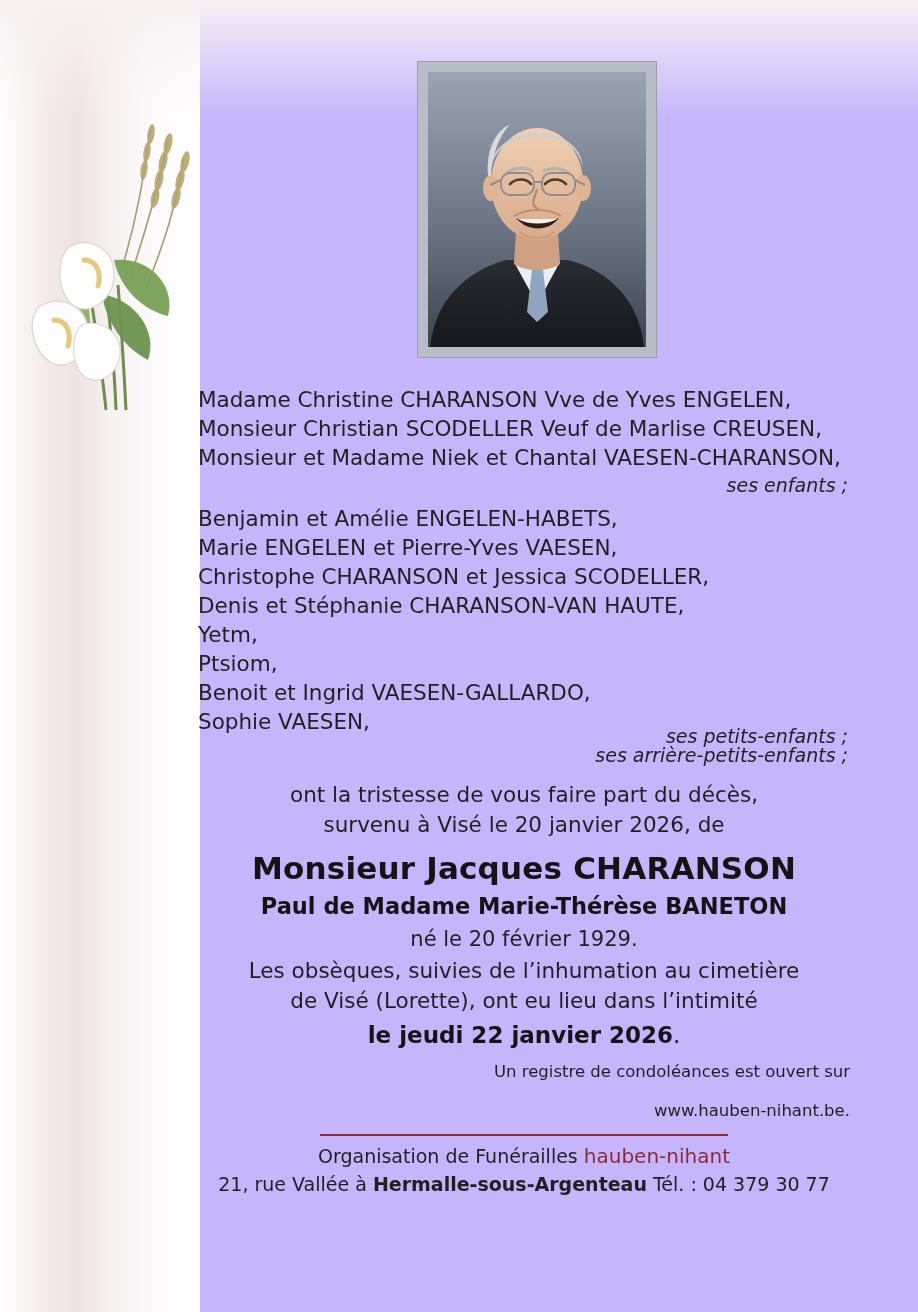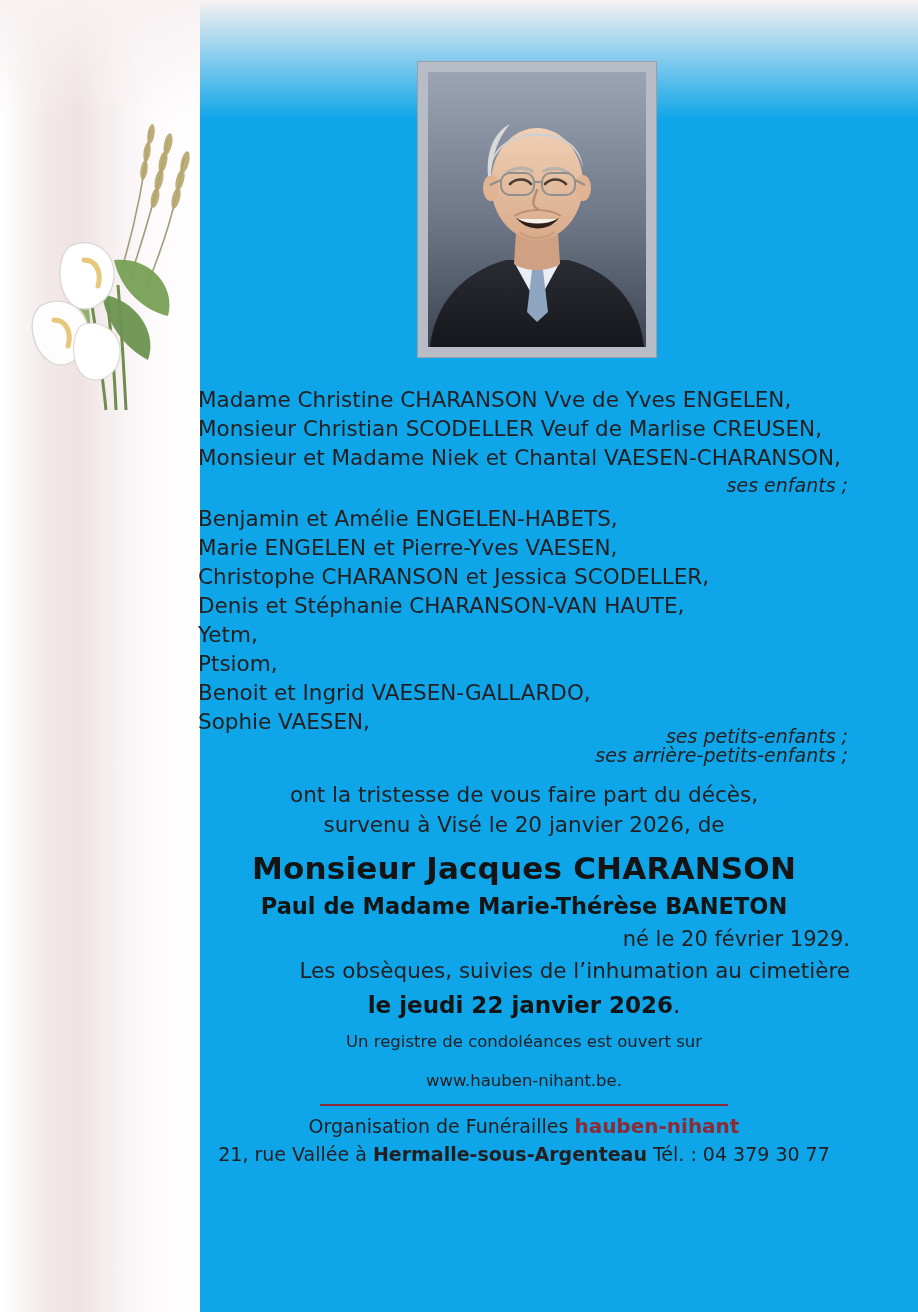--- a/index.html
+++ b/index.html
@@ -10,21 +10,21 @@
     width: 918px;
     height: 1312px;
     background: #ffffff;
     font-family: "DejaVu Sans", sans-serif;
     overflow: hidden;
   }
   .card {
     position: relative;
     width: 918px;
     height: 1312px;
-    background: #0ea5e9;
+    background: #c4b5fd;
     box-sizing: border-box;
     overflow: hidden;
   }
   
   .left-band {
     position: absolute;
     left: 0;
     top: 0;
     width: 200px;
     height: 100%;
@@ -118,59 +118,59 @@
     margin-top: 6px;
   }
   .name-sub {
     text-align: center;
     font-size: 22.5px;
     font-weight: bold;
     color: #141414;
     line-height: 32px;
   }
   .born {
-    text-align: right;
+    text-align: center;
     font-size: 21px;
     color: #231f20;
     line-height: 34px;
   }
   .obseques {
-    text-align: right;
+    text-align: center;
     font-size: 21.5px;
     color: #231f20;
     line-height: 30px;
   }
   .date-bold {
     text-align: center;
     font-size: 23px;
     color: #141414;
     line-height: 38px;
   }
   .date-bold b { font-weight: bold; }
   .registre {
-    text-align: center;
+    text-align: right;
     font-size: 16.5px;
     color: #231f20;
     line-height: 23px;
     margin-top: 6px;
   }
   .rule {
     width: 408px;
     height: 2px;
     background: #8c2a35;
     margin: 12px auto 6px auto;
   }
   .footer {
     text-align: center;
     font-size: 19px;
     color: #231f20;
     line-height: 28px;
   }
   .brand {
-    font-weight: bold;
+    font-weight: normal;
     color: #8c2a35;
     font-size: 20px;
   }
   .footer b { font-weight: bold; }
 </style>
 </head>
 <body>
 
 <div class="card">
 
@@ -315,20 +315,21 @@
     <div class="gap-sm"></div>
 
     <div class="center">ont la tristesse de vous faire part du décès,</div>
     <div class="center">survenu à Visé le 20 janvier 2026, de</div>
 
     <div class="name-main">Monsieur Jacques CHARANSON</div>
     <div class="name-sub">Paul de Madame Marie-Thérèse BANETON</div>
     <div class="born">né le 20 février 1929.</div>
 
     <div class="obseques">Les obsèques, suivies de l’inhumation au cimetière</div>
+    <div class="obseques">de Visé (Lorette), ont eu lieu dans l’intimité</div>
     <div class="date-bold"><b>le jeudi 22 janvier 2026</b><span>.</span></div>
 
     <div class="registre">Un registre de condoléances est ouvert sur</div>
     <div class="registre" style="margin-top:16px;">www.hauben-nihant.be.</div>
 
     <div class="rule"></div>
 
     <div class="footer">
       <span>Organisation de Funérailles</span>
       <span class="brand">hauben-nihant</span>

